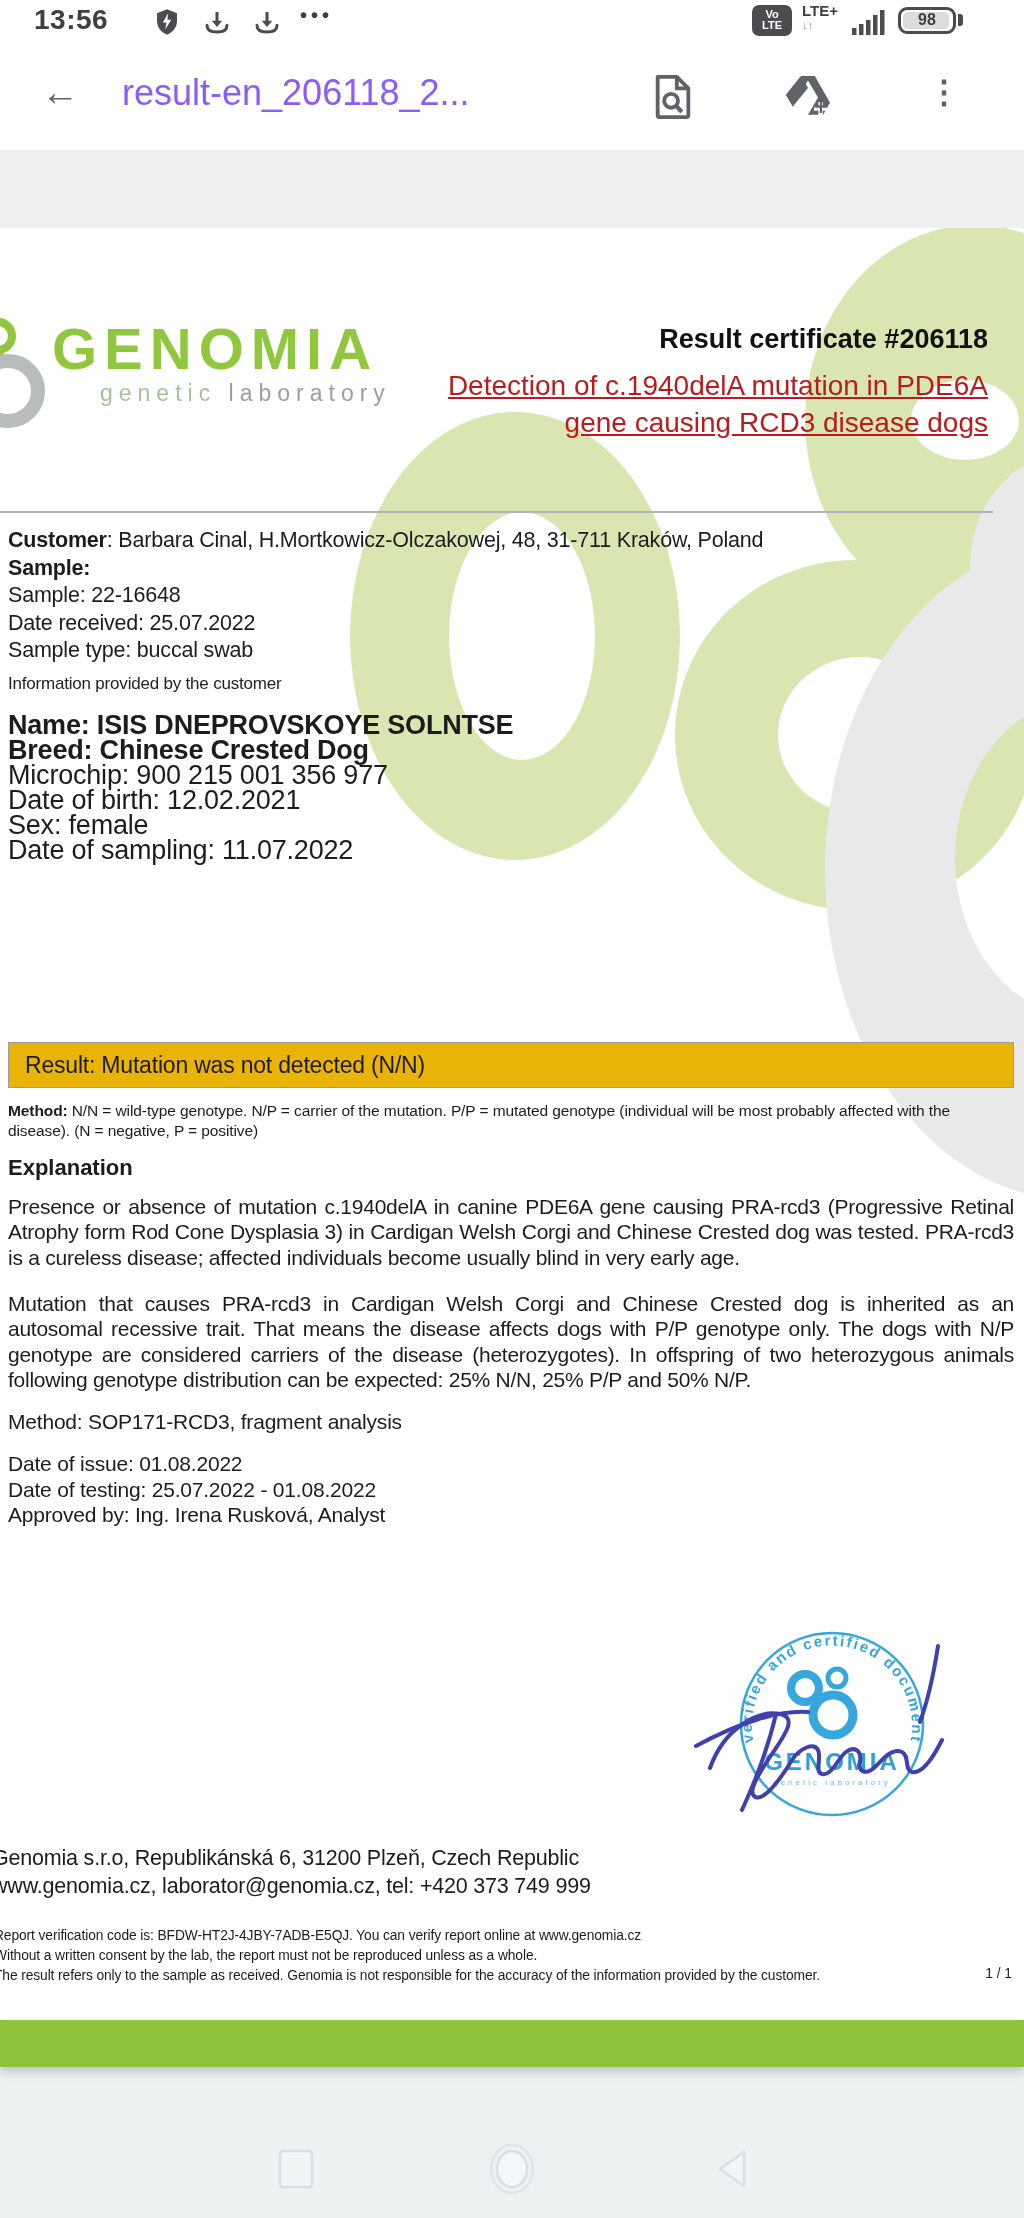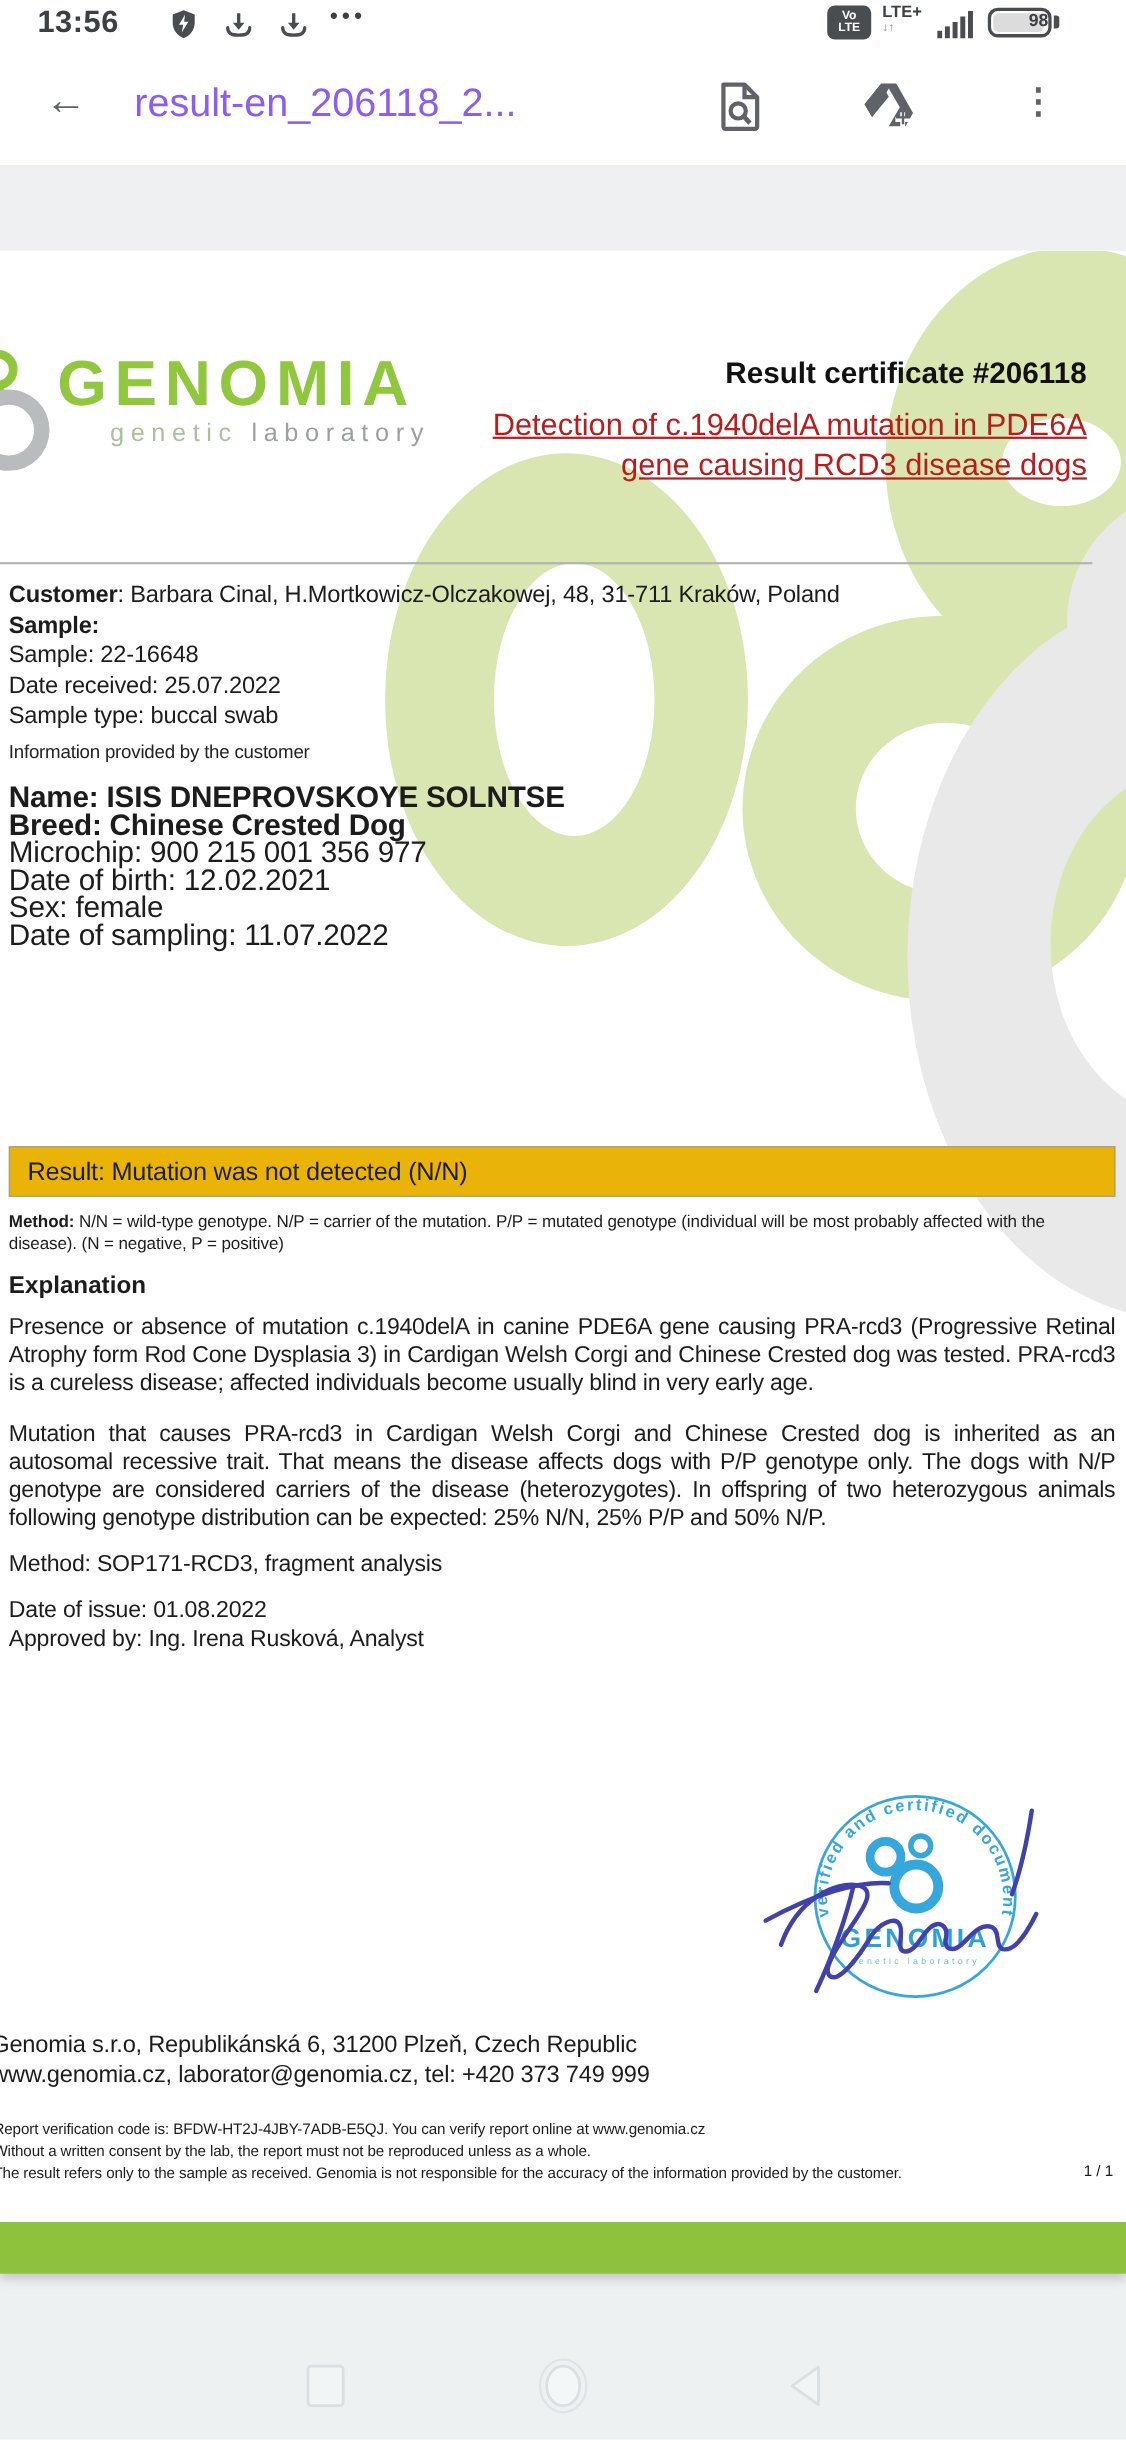--- a/index.html
+++ b/index.html
@@ -13,21 +13,21 @@
   .sb-dots{position:absolute;left:300px;top:4px;font-size:20px;letter-spacing:4px;font-weight:bold;}
   .volte{position:absolute;left:752px;top:5px;width:40px;height:31px;background:#4a4d50;border-radius:7px;
          color:#fff;text-align:center;font-weight:bold;font-size:11px;line-height:11px;padding-top:4px;box-sizing:border-box;}
   .netblock{position:absolute;left:802px;top:3px;width:52px;text-align:left;}
   .net-type{font-size:15px;font-weight:bold;line-height:16px;}
   .net-arrows{font-size:11px;color:#8a8d90;line-height:12px;}
   .sigbars{position:absolute;left:852px;top:9px;}
   .battery{position:absolute;left:898px;top:7px;width:58px;height:27px;border:3px solid #4a4d50;border-radius:9px;
            background:#fff;box-sizing:border-box;}
   .battery .fill{position:absolute;left:2px;top:2px;bottom:2px;width:46px;background:#dcdcdc;border-radius:5px;}
-  .battery .pct{position:absolute;width:100%;text-align:right;top:1px;font-size:16px;font-weight:bold;color:#3c4043;}
+  .battery .pct{position:absolute;width:100%;text-align:center;top:1px;font-size:16px;font-weight:bold;color:#3c4043;}
   .batt-nub{position:absolute;left:958px;top:14px;width:5px;height:12px;background:#4a4d50;border-radius:0 3px 3px 0;}
 
   
   .toolbar{position:absolute;top:42px;left:0;width:1024px;height:108px;background:#fff;border-bottom:1px solid #e6e8ea;}
   .tb-back{position:absolute;left:38px;top:28px;width:44px;height:44px;color:#5f6368;font-size:38px;line-height:44px;text-align:center;}
   .tb-title{position:absolute;left:122px;top:30px;font-size:36px;color:#8b5cf6;white-space:nowrap;}
   .tb-ico{position:absolute;top:30px;}
   .tb-menu{position:absolute;left:928px;top:26px;font-size:32px;font-weight:bold;color:#5f6368;letter-spacing:0;line-height:48px;}
 
   .viewer-gap{position:absolute;top:150px;left:0;width:1024px;height:78px;background:#eef0f2;}
@@ -206,20 +206,21 @@
     </div>
 
     <div class="content-abs exp-head">Explanation</div>
     <div class="content-abs para" style="top:966px">Presence or absence of mutation c.1940delA in canine PDE6A gene causing PRA-rcd3 (Progressive Retinal Atrophy form Rod Cone Dysplasia 3) in Cardigan Welsh Corgi and Chinese Crested dog was tested. PRA-rcd3 is a cureless disease; affected individuals become usually blind in very early age.</div>
     <div class="content-abs para" style="top:1063px">Mutation that causes PRA-rcd3 in Cardigan Welsh Corgi and Chinese Crested dog is inherited as an autosomal recessive trait. That means the disease affects dogs with P/P genotype only. The dogs with N/P genotype are considered carriers of the disease (heterozygotes). In offspring of two heterozygous animals following genotype distribution can be expected: 25% N/N, 25% P/P and 50% N/P.</div>
 
     <div class="content-abs method">Method: SOP171-RCD3, fragment analysis</div>
 
     <div class="content-abs dates">
       <div>Date of issue: 01.08.2022</div>
+      <div>Date of testing: 25.07.2022 - 01.08.2022</div>
       <div>Approved by: Ing. Irena Rusková, Analyst</div>
     </div>
 
     <svg class="content-abs" style="left:680px;top:1390px" width="300" height="250" viewBox="0 0 300 250">
       <defs>
         <path id="stampArc" d="M 78,138 A 80,80 0 1 1 226,138" fill="none"></path>
       </defs>
       <circle cx="152" cy="106" r="91" fill="none" stroke="#35a7dc" stroke-width="2.5"></circle>
       <text font-size="15" font-weight="bold" fill="#35a7dc" letter-spacing="2" font-family="Liberation Sans, sans-serif">
         <textPath href="#stampArc" startOffset="50%" text-anchor="middle">verified and certified document</textPath>

